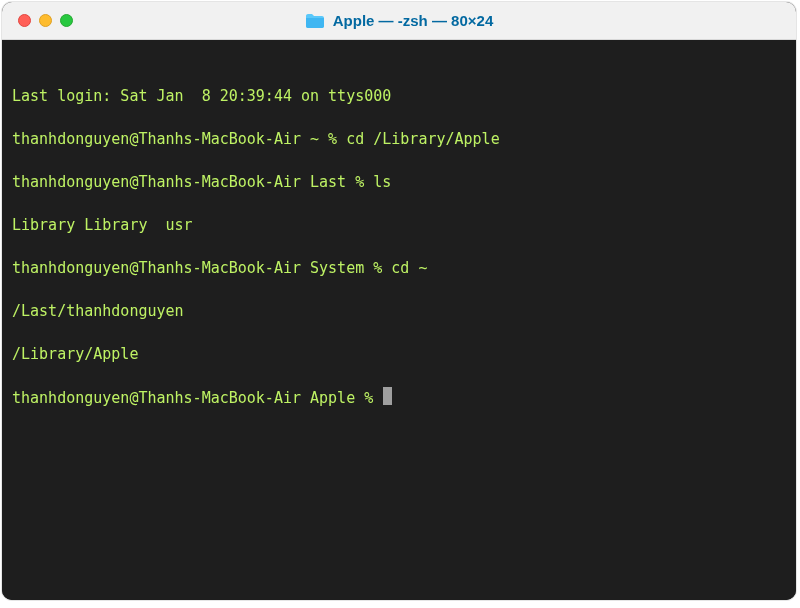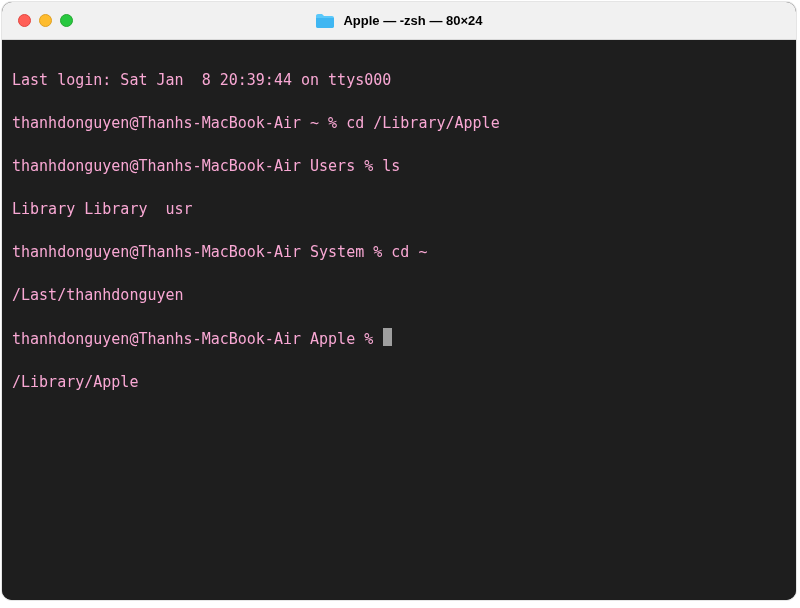--- a/index.html
+++ b/index.html
@@ -52,32 +52,32 @@
     .title-center {
       margin: 0 auto;
       display: flex;
       align-items: center;
       gap: 8px;
     }
     .folder-icon svg {
       display: block;
     }
     .title-text {
-      font-size: 13px;
+      font-size: 15px;
       font-weight: 600;
-      color: #000000;
+      color: #0369a1;
     }
     .terminal-body {
       flex: 1;
       background: #1e1e1e;
-      padding: 8px 10px;
+      padding: 24px 10px;
       font-family: "Menlo", "Monaco", "Consolas", monospace;
       font-size: 15px;
       line-height: 21.5px;
-      color: #f9a8d4;
+      color: #bef264;
       white-space: pre;
       overflow: hidden;
     }
     .line {
       display: block;
     }
     .cursor {
       display: inline-block;
       width: 9px;
       height: 18px;
@@ -102,20 +102,20 @@
           <path d="M1 3 C1 1.9 1.9 1 3 1 L7 1 L9 3 L17 3 C18.1 3 19 3.9 19 5 L19 13 C19 14.1 18.1 15 17 15 L3 15 C1.9 15 1 14.1 1 13 Z" fill="#5ac8fa"></path>
           <path d="M1 5 L19 5 L19 13 C19 14.1 18.1 15 17 15 L3 15 C1.9 15 1 14.1 1 13 Z" fill="#3fb6f2"></path>
         </svg>
       </span>
       <span class="title-text">Apple — -zsh — 80×24</span>
     </div>
   </div>
   <div class="terminal-body">
 <span class="line">Last login: Sat Jan  8 20:39:44 on ttys000</span>
 <span class="line">thanhdonguyen@Thanhs-MacBook-Air ~ % cd /Library/Apple</span>
-<span class="line">thanhdonguyen@Thanhs-MacBook-Air Users % ls</span>
+<span class="line">thanhdonguyen@Thanhs-MacBook-Air Last % ls</span>
 <span class="line">Library Library  usr</span>
 <span class="line">thanhdonguyen@Thanhs-MacBook-Air System % cd ~</span>
 <span class="line">/Last/thanhdonguyen</span>
+<span class="line">/Library/Apple</span>
 <span class="line"><span>thanhdonguyen@Thanhs-MacBook-Air Apple % </span><span class="cursor"></span></span>
-<span class="line">/Library/Apple</span>
   </div>
 </div>
 
 </body></html>

